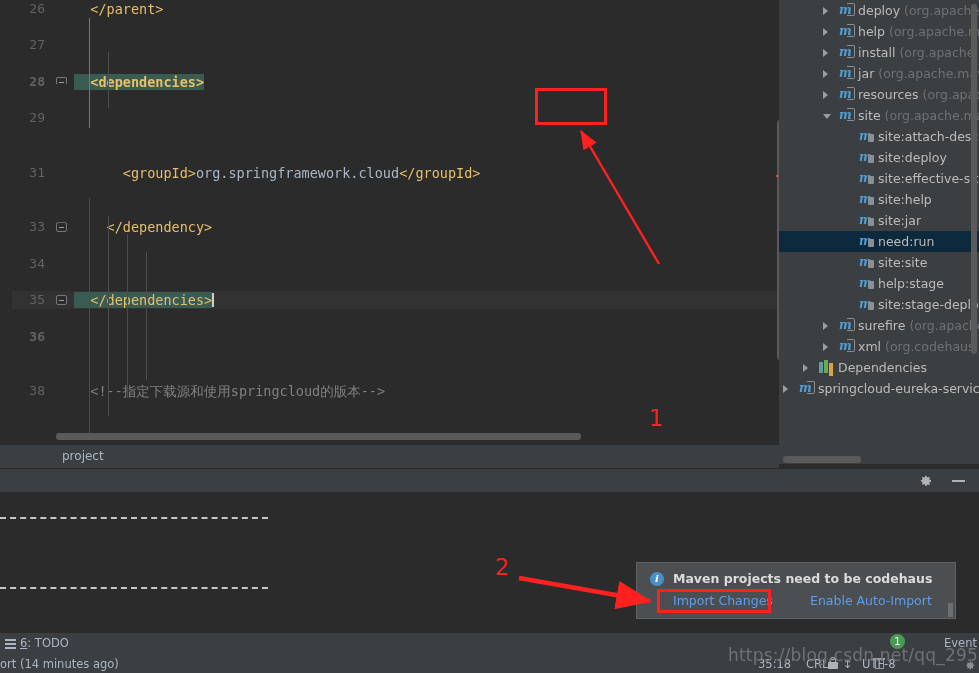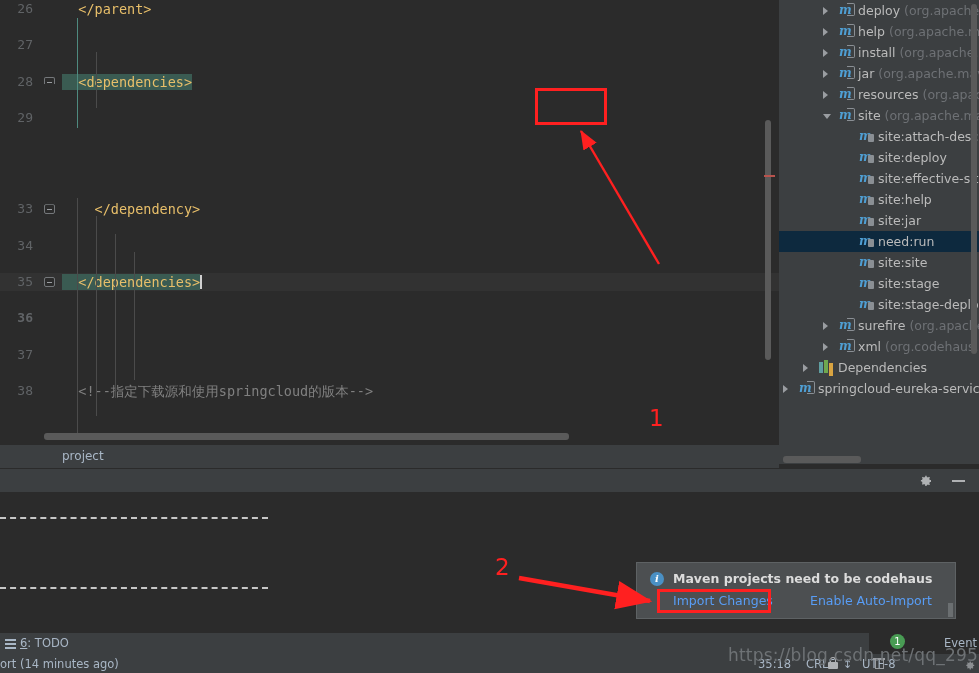--- a/index.html
+++ b/index.html
@@ -6,21 +6,21 @@
   html, body {
     width: 979px; height: 673px;
     background: #2b2b2b;
     font-family: "DejaVu Sans", sans-serif;
     overflow: hidden;
   }
   #root { position: relative; width: 979px; height: 673px; }
 
   
   #editor-area {
-    position: absolute; left: 0; top: 0; width: 779px; height: 506px;
+    position: absolute; left: 12px; top: 0; width: 779px; height: 506px;
     background: #2b2b2b; overflow: hidden;
   }
   .code-line {
     position: relative; height: 18.2px; line-height: 18.2px;
     white-space: pre; font-family: "DejaVu Sans Mono", monospace; font-size: 13.5px;
   }
   .code-line.hl { background: #323232; }
   .gutter-num {
     position: absolute; left: 0; top: 0; width: 33px; text-align: right;
     color: #606366; font-family: "DejaVu Sans Mono", monospace; font-size: 13px;
@@ -186,21 +186,21 @@
     color: #589df6; font-family: "DejaVu Sans", sans-serif; white-space: nowrap;
     cursor: pointer;
   }
   #notif-scroll {
     position: absolute; right: 2px; top: 40px; width: 5px; height: 14px;
     background: #6b6f71;
   }
 
   
   #bottom-tabs {
-    position: absolute; left: 0; top: 632px; width: 869px; height: 22px;
+    position: absolute; left: 0; top: 632px; width: 979px; height: 22px;
     background: #3c3f41; border-top: 1px solid #2b2b2b;
   }
   #todo-icon {
     position: absolute; left: 5px; top: 6px; width: 11px; height: 10px;
   }
   #todo-icon i {
     position: absolute; left: 0; width: 11px; height: 2px; background: #a9b7c6; display:block;
   }
   #todo-label {
     position: absolute; left: 20px; top: 3px; font-size: 11.5px; color: #a9b7c6;
@@ -274,27 +274,27 @@
 </style>
 </head>
 <body>
 
 <div id="root">
 
   <div id="editor-area">
     <div id="code-lines">
         <div class="code-line" style="top: 0px;"><span class="gutter-num">26</span><span class="code-text"><span class="tag">  &lt;/parent&gt;</span></span></div>
         <div class="code-line" style="top: 18.2px;"><span class="gutter-num">27</span><span class="code-text"></span></div>
-        <div class="code-line" style="top: 36.4px;"><span class="gutter-num">28</span><span class="fold top"></span><span class="code-text"><span class="hl-tok">  &lt;dependencies&gt;</span></span></div>
+        <div class="code-line" style="top: 36.4px; font-weight: bold;"><span class="gutter-num">28</span><span class="fold top"></span><span class="code-text"><span class="hl-tok">  &lt;dependencies&gt;</span></span></div>
         <div class="code-line" style="top: 54.6px;"><span class="gutter-num">29</span></div>
+        <div class="code-line" style="top: 91px;"><span class="gutter-num">31</span><span class="code-text"><span class="tag">      &lt;groupId&gt;</span><span class="txt">org.springframework.cloud</span><span class="tag">&lt;/groupId&gt;</span></span></div>
         <div class="code-line" style="top: 127.4px;"><span class="gutter-num">33</span><span class="fold bot"></span><span class="code-text"><span class="tag">    &lt;/dependency&gt;</span></span></div>
         <div class="code-line" style="top: 145.6px;"><span class="gutter-num">34</span><span class="code-text"></span></div>
         <div class="code-line hl" style="top: 163.8px;"><span class="gutter-num">35</span><span class="fold bot"></span><span class="code-text"><span class="hl-tok">  &lt;/dependencies&gt;</span><span class="caret"></span></span></div>
         <div class="code-line" style="top: 182px; font-weight: bold;"><span class="gutter-num">36</span><span class="code-text"></span></div>
-        <div class="code-line" style="top: 200.2px;"><span class="gutter-num">37</span><span class="code-text"></span></div>
         <div class="code-line" style="top: 218.4px;"><span class="gutter-num">38</span><span class="code-text"><span class="cmt">  &lt;!--指定下载源和使用springcloud的版本--&gt;</span></span></div>
       </div>
 
     <div class="indent-guide guide-active" style="left:77px; top:18px; height:110px;"></div>
     <div class="indent-guide" style="left:96px; top:52px; height:56px;"></div>
     <div class="indent-guide" style="left:77px; top:198px; height:236px;"></div>
     <div class="indent-guide" style="left:96px; top:216px; height:200px;"></div>
     <div class="indent-guide" style="left:115px; top:234px; height:164px;"></div>
     <div class="indent-guide" style="left:134px; top:252px; height:128px;"></div>
 
@@ -362,21 +362,21 @@
         <div class="tree-row sel" style="top: 231px; position: absolute; left: 0px; right: 0px;">
           <span class="m-icon goal" style="left: 80px;">m</span>
           <span class="tree-label" style="left: 99px;">need:run</span>
         </div>
         <div class="tree-row" style="top: 252px; position: absolute; left: 0px; right: 0px;">
           <span class="m-icon goal" style="left: 80px;">m</span>
           <span class="tree-label" style="left: 99px;">site:site</span>
         </div>
         <div class="tree-row" style="top: 273px; position: absolute; left: 0px; right: 0px;">
           <span class="m-icon goal" style="left: 80px;">m</span>
-          <span class="tree-label" style="left: 99px;">site:stage</span>
+          <span class="tree-label" style="left: 99px;">help:stage</span>
         </div>
         <div class="tree-row" style="top: 294px; position: absolute; left: 0px; right: 0px;">
           <span class="m-icon goal" style="left: 80px;">m</span>
           <span class="tree-label" style="left: 99px;">site:stage-deploy</span>
         </div>
         <div class="tree-row" style="top: 315px; position: absolute; left: 0px; right: 0px;">
           <span class="tree-arrow" style="left: 44px;"></span>
           <span class="m-icon plugin" style="left: 60px;">m</span>
           <span class="tree-label" style="left: 79px;">surefire<span class="tree-sub"> (org.apache.</span></span>
         </div>

